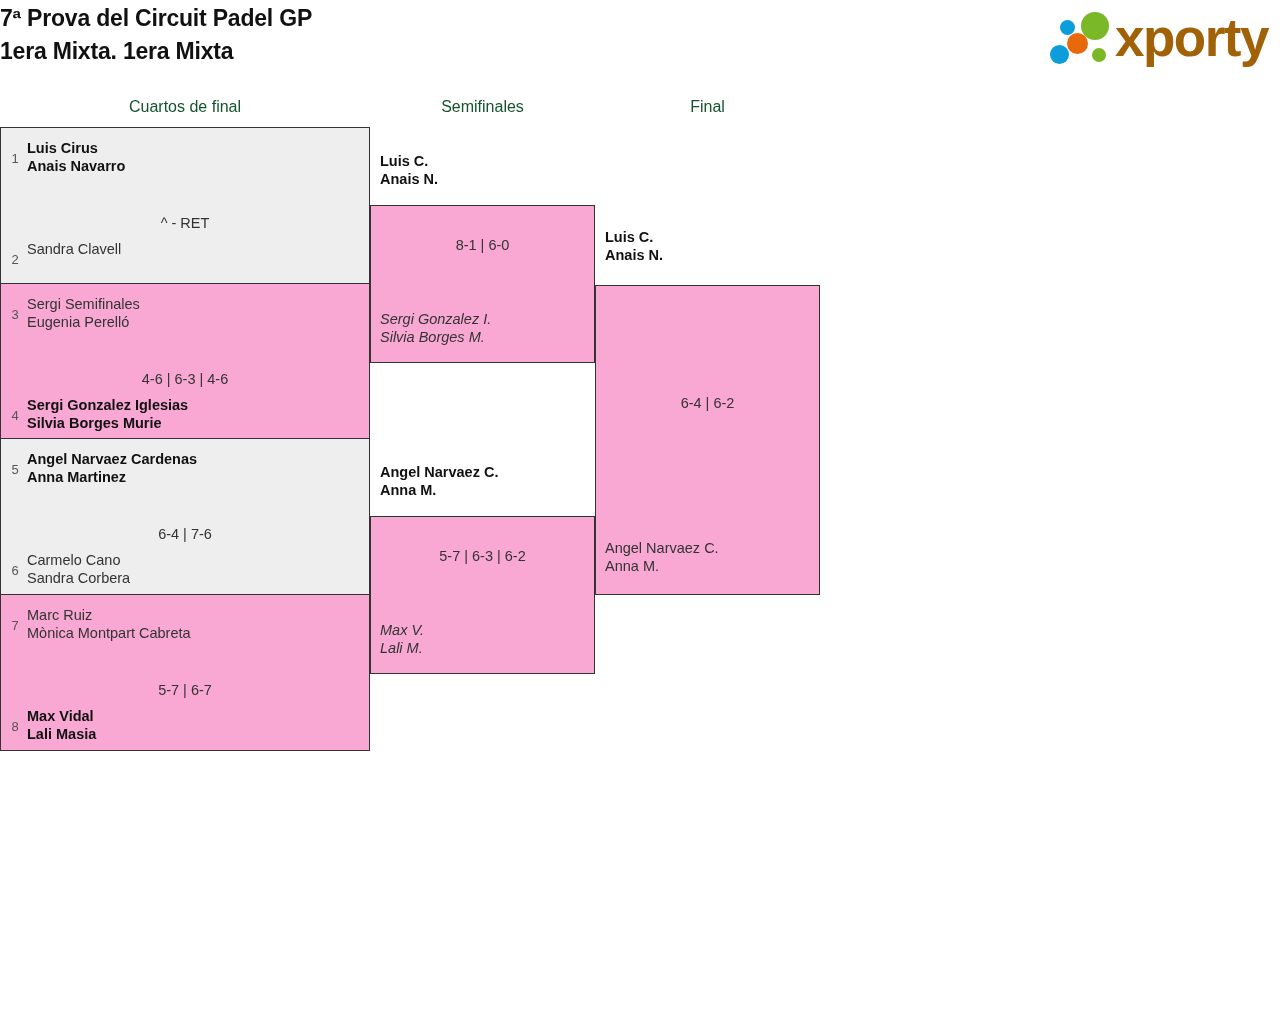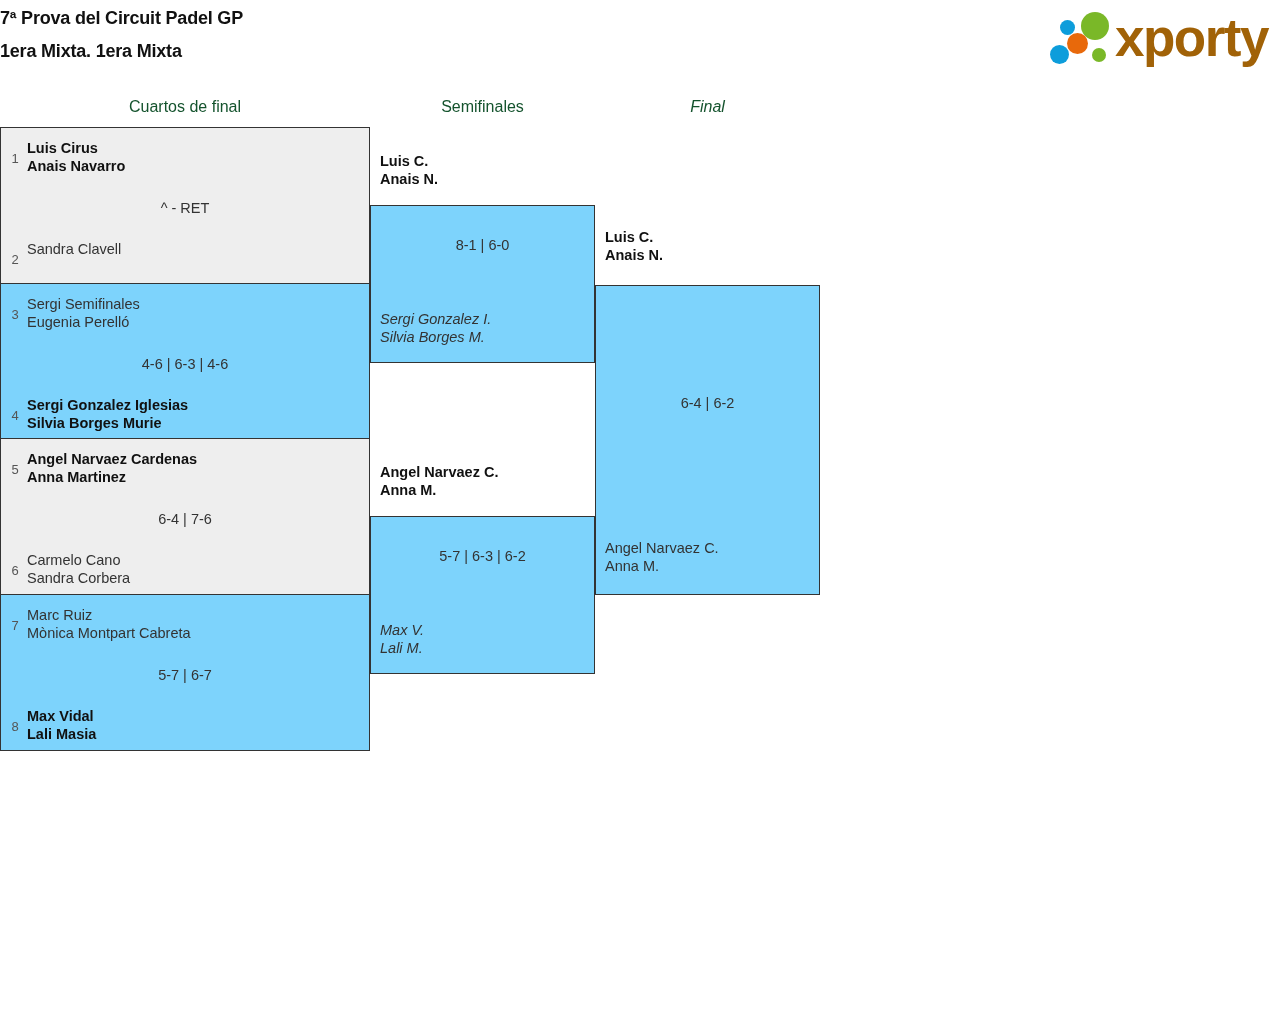--- a/index.html
+++ b/index.html
@@ -11,21 +11,21 @@
     color: #1a1a1a;
     overflow: hidden;
   }
 
   
   #header {
     position: absolute; left: 0; top: 0; width: 1280px; height: 88px;
   }
   #title-block {
     position: absolute; left: 0px; top: 2px;
-    font-size: 18px; font-weight: bold; line-height: 33px;
+    font-size: 23px; font-weight: bold; line-height: 33px;
     letter-spacing: -0.2px;
     color: #111111;
   }
   #title-line1, #title-line2 { display: block; white-space: nowrap; }
 
   
   #logo { position: absolute; left: 1048px; top: 8px; width: 228px; height: 58px; }
   #logo-dots { position: absolute; left: 0px; top: 4px; width: 72px; height: 52px; }
   .dot { position: absolute; border-radius: 50%; }
   #dot-blue-top   { left: 12px; top: 8px;  width: 15px; height: 15px; background: #0d9ddb; }
@@ -40,29 +40,29 @@
   }
 
   
   .round-header {
     position: absolute; top: 96px;
     font-size: 16px; color: #14532d; text-align: center;
     line-height: 22px; white-space: nowrap;
   }
   #round-header-qf   { left: 0px;   width: 370px; }
   #round-header-sf   { left: 370px; width: 225px; }
-  #round-header-fin  { left: 595px; width: 225px; font-style: italic; }
+  #round-header-fin  { left: 595px; width: 225px; }
 
   
   #bracket { position: absolute; left: 0; top: 0; width: 1280px; height: 1015px; }
 
   .match {
     position: absolute;
     border: 1px solid #333333;
-    background: #7dd3fc;
+    background: #f9a8d4;
   }
   .match.shaded { background: #eeeeee; }
 
   .team {
     position: absolute; left: 0; width: 100%;
     font-size: 14.5px; line-height: 18px; color: #333333;
     padding-left: 26px;
   }
   .team.winner { font-weight: bold; color: #111111; }
   .team .pname { display: block; white-space: nowrap; }
@@ -76,21 +76,21 @@
   .score {
     position: absolute; left: 0; width: 100%;
     text-align: center; font-size: 14.5px; color: #333333;
     line-height: 18px;
   }
 
   
   .qf { left: 0px; width: 370px; height: 157px; }
   .qf .team-top { top: 11px; }
   .qf .team-bot { top: 112px; }
-  .qf .score    { top: 71px; }
+  .qf .score    { top: 86px; }
   .qf .team-top .seed { top: 11px; }
   .qf .team-bot .seed { top: 11px; }
 
   #match-qf1 { top: 127px; }
   #match-qf2 { top: 283px; }
   #match-qf3 { top: 438px; }
   #match-qf4 { top: 594px; }
 
   
   .sf { left: 370px; width: 225px; height: 158px; }

